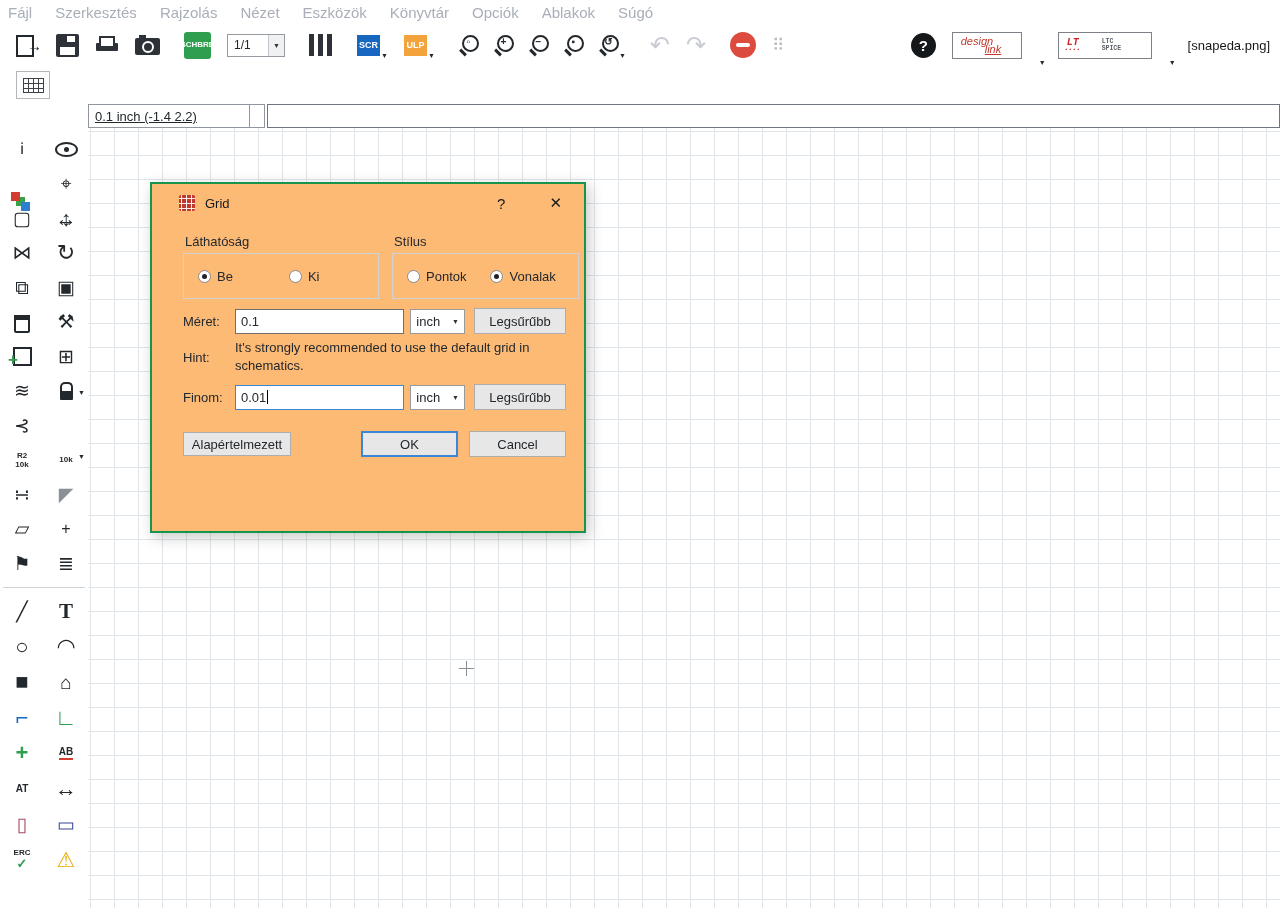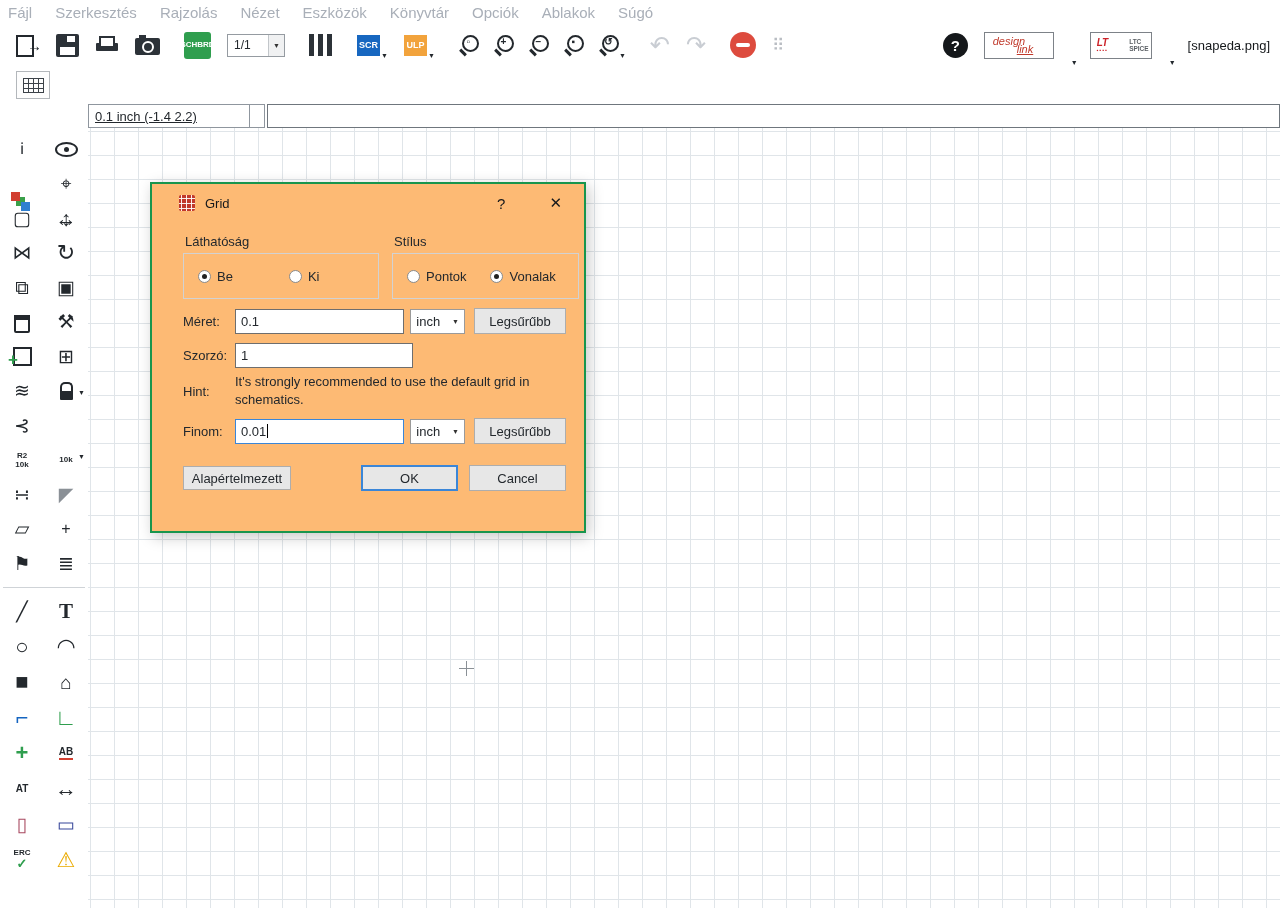--- a/index.html
+++ b/index.html
@@ -63,21 +63,21 @@
   .icon-dots{font-size:17px;color:#b9bdc3;line-height:1;}
   
   .icon-help{width:25px;height:25px;border-radius:50%;background:#15181b;color:#fff;display:flex;align-items:center;justify-content:center;
              font-weight:bold;font-size:15px;}
   .push-right{margin-left:auto !important;}
   
   .linkbox{height:27px;border:1px solid #7d8288;background:#fff;display:flex;align-items:center;padding:0 6px;}
   .designlink{width:70px;position:relative;}
   .designlink .t1{color:#c0392b;font-style:italic;font-size:11px;position:absolute;left:8px;top:2px;}
   .designlink .t2{color:#c0392b;font-style:italic;font-size:11px;position:absolute;left:32px;top:10px;text-decoration:underline;}
-  .ltcbox{width:62px;gap:21px;}
+  .ltcbox{width:94px;gap:21px;font-family:Liberation Mono, monospace;}
   .ltc-logo{display:flex;flex-direction:column;align-items:center;line-height:1;}
   .ltc-logo .lt{color:#cc2229;font-weight:bold;font-style:italic;font-size:10px;}
   .ltc-logo .dots{color:#cc2229;font-size:5px;letter-spacing:1px;}
   .ltc-text{display:flex;flex-direction:column;line-height:1.15;font-size:6.5px;font-weight:bold;color:#5a5f64;}
   .filename{font-size:13px;color:#15181b;}
 
   
   .toolbar2{height:38px;display:flex;align-items:center;padding-left:16px;background:#fff;}
   .gridbtn{width:34px;height:28px;border:1px solid #b3b7bb;background:#fdfdfd;display:flex;align-items:center;justify-content:center;}
   .grid-glyph{width:21px;height:15px;border-right:1px solid #3c4248;border-bottom:1px solid #3c4248;
@@ -420,26 +420,20 @@
       <span class="txtbox">
           <span>0.1</span>
         </span>
       <span class="combo">
         <span>inch</span>
         <span class="dd">▼</span>
       </span>
       <span class="btn btn-finest">Legsűrűbb</span>
     </div>
 
-    <div class="frow">
-      <span class="lbl">Szorzó:</span>
-      <span class="txtbox">
-          <span>1</span>
-        </span>
-    </div>
 
     <div class="frow hintrow">
       <span class="lbl">Hint:</span>
       <span class="hint">It's strongly recommended to use the default grid in schematics.</span>
     </div>
 
     <div class="frow">
       <span class="lbl">Finom:</span>
       <span class="txtbox focused">
         <span>0.01</span>

